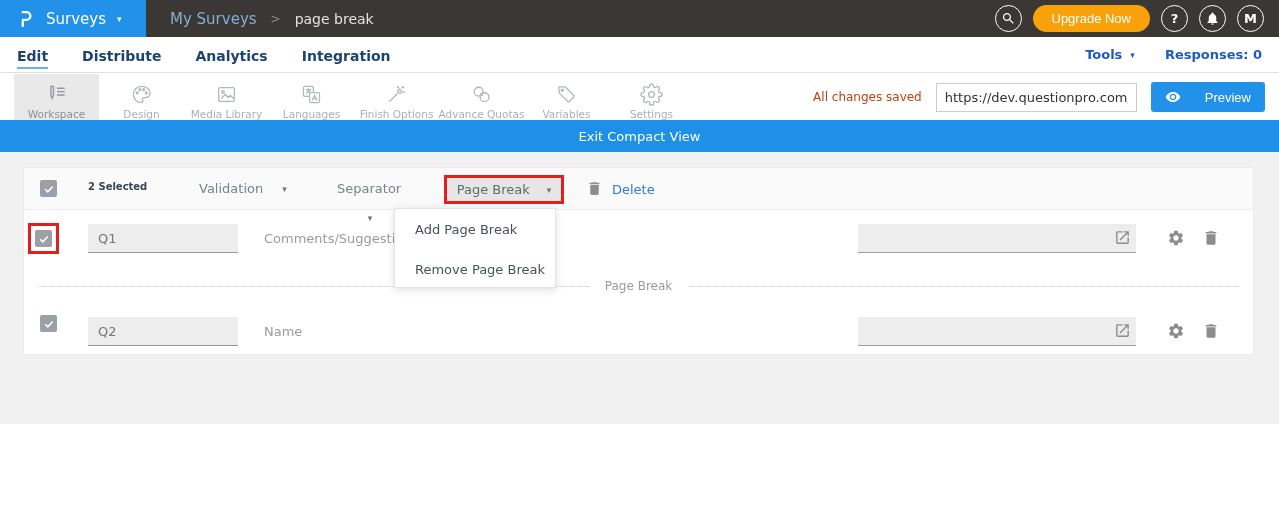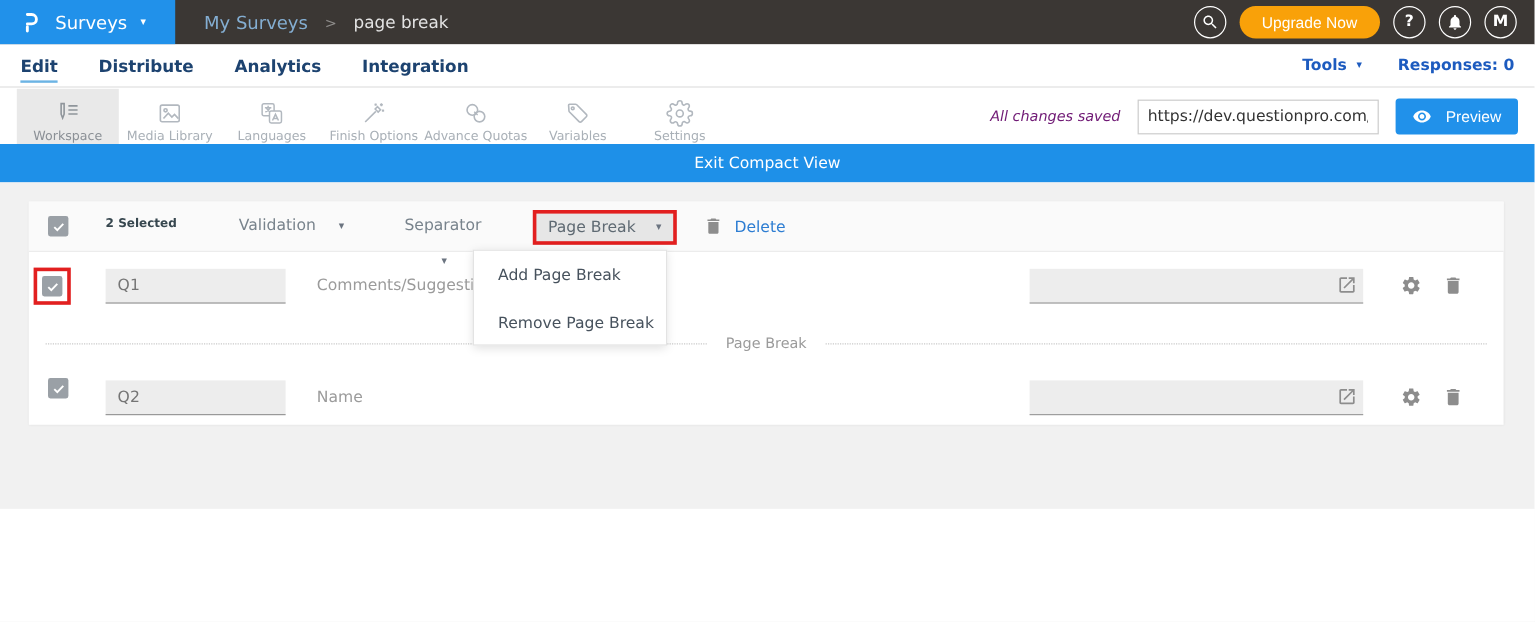--- a/index.html
+++ b/index.html
@@ -33,26 +33,26 @@
 
   
   .toolbar { position:absolute; left:0; top:74px; width:100%; height:46px; background:#fff; }
   .tool-tabs { position:absolute; left:14px; top:0; height:46px; display:flex; }
   .tool-tab { width:85px; display:flex; flex-direction:column; align-items:center; justify-content:flex-end; gap:2px; color:#b2b8bf; cursor:pointer; }
   .tool-tab svg { width:23px; height:23px; display:block; }
   .tool-tab .tlbl { font-size:10.5px; color:#a9b0b7; white-space:nowrap; }
   .tool-tab.active { background:#e9e9e9; color:#8f959b; }
   .tool-tab.active .tlbl { color:#8b9096; }
   .toolbar-right { position:absolute; right:14px; top:0; height:46px; display:flex; align-items:center; gap:14px; }
-  .save-status { font-style:italic; font-size:12px; color:#701a75; }
+  .save-status { font-size:12px; color:#c2410c; }
   .url-group { display:flex; align-items:stretch; height:29px; }
   .url-input { width:201px; height:29px; border:1px solid #cccccc; background:#fff; padding:0 8px; font-size:13px; color:#333; font-family:"DejaVu Sans","Liberation Sans",sans-serif; }
   .customize-btn { display:flex; align-items:center; gap:7px; background:#ececec; border:1px solid #cccccc; border-left:none; padding:0 13px; font-size:13px; color:#3b3b3b; cursor:pointer; }
   .customize-btn svg { width:13px; height:13px; fill:#555; }
-  .preview-btn { height:30px; padding:0 14px; background:#2191ea; border:none; border-radius:3px; color:#fff; font-size:13px; display:flex; align-items:center; gap:12px; cursor:pointer; }
+  .preview-btn { height:30px; padding:0 14px; background:#2191ea; border:none; border-radius:3px; color:#fff; font-size:13px; display:flex; align-items:center; gap:24px; cursor:pointer; }
   .preview-btn svg { width:16px; height:16px; fill:#fff; }
 
   
   .compact-banner { position:absolute; left:0; top:120px; width:100%; height:32px; background:#1e90e8; color:#fff; font-size:13px; display:flex; align-items:center; justify-content:center; cursor:pointer; }
 
   
   .workspace-bg { position:absolute; left:0; top:152px; width:100%; height:272px; background:#f1f1f1; }
 
   
   .card { position:absolute; left:24px; top:168px; width:1229px; height:186px; background:#fff; box-shadow:0 0 2px rgba(0,0,0,.07); }
@@ -161,20 +161,30 @@
     <div class="tool-tabs">
       <div class="tool-tab active">
         <svg viewBox="0 0 24 24" fill="none" stroke="currentColor" stroke-width="1.4">
             <path d="M6.2 3.5h2.6v9.2l-1.3 3.4-1.3-3.4z"></path>
             <path d="M12.5 5.5h8M12.5 9h8M12.5 12.5h8"></path>
           </svg>
         <span class="tlbl">Workspace</span>
       </div>
       <div class="tool-tab">
         <svg viewBox="0 0 24 24" fill="none" stroke="currentColor" stroke-width="1.4">
+            <path d="M12 3.5c-4.7 0-8.5 3.8-8.5 8.5s3.8 8.5 8.5 8.5c1 0 1.6-.8 1.6-1.6 0-.5-.2-.8-.5-1.1-.3-.3-.4-.6-.4-1 0-.8.7-1.5 1.5-1.5h1.8c2.8 0 5-2.2 5-5 0-3.8-4.3-6.8-9-6.8z"></path>
+            <circle cx="7.5" cy="10.2" r="1"></circle>
+            <circle cx="10.2" cy="7" r="1"></circle>
+            <circle cx="14.2" cy="7" r="1"></circle>
+            <circle cx="17" cy="10.2" r="1"></circle>
+          </svg>
+        <span class="tlbl">Design</span>
+      </div>
+      <div class="tool-tab">
+        <svg viewBox="0 0 24 24" fill="none" stroke="currentColor" stroke-width="1.4">
             <rect x="3.8" y="4.8" width="16.4" height="14.4" rx="1.5"></rect>
             <circle cx="8.3" cy="9.3" r="1.4"></circle>
             <path d="M6.5 16.5l4.2-4.7 3.1 3.4 2.3-2.3 3.4 3.6"></path>
           </svg>
         <span class="tlbl">Media Library</span>
       </div>
       <div class="tool-tab">
         <svg viewBox="0 0 24 24" fill="none" stroke="currentColor" stroke-width="1.3">
             <rect x="3.6" y="3.6" width="10.4" height="10.4" rx="1.5"></rect>
             <path d="M6 7h5.6M8.8 5.4V7M6.4 10.8c1.8-.7 3.4-2.1 4.2-3.8M11 11c-1.4-.8-3-2.3-3.6-3.5"></path>

